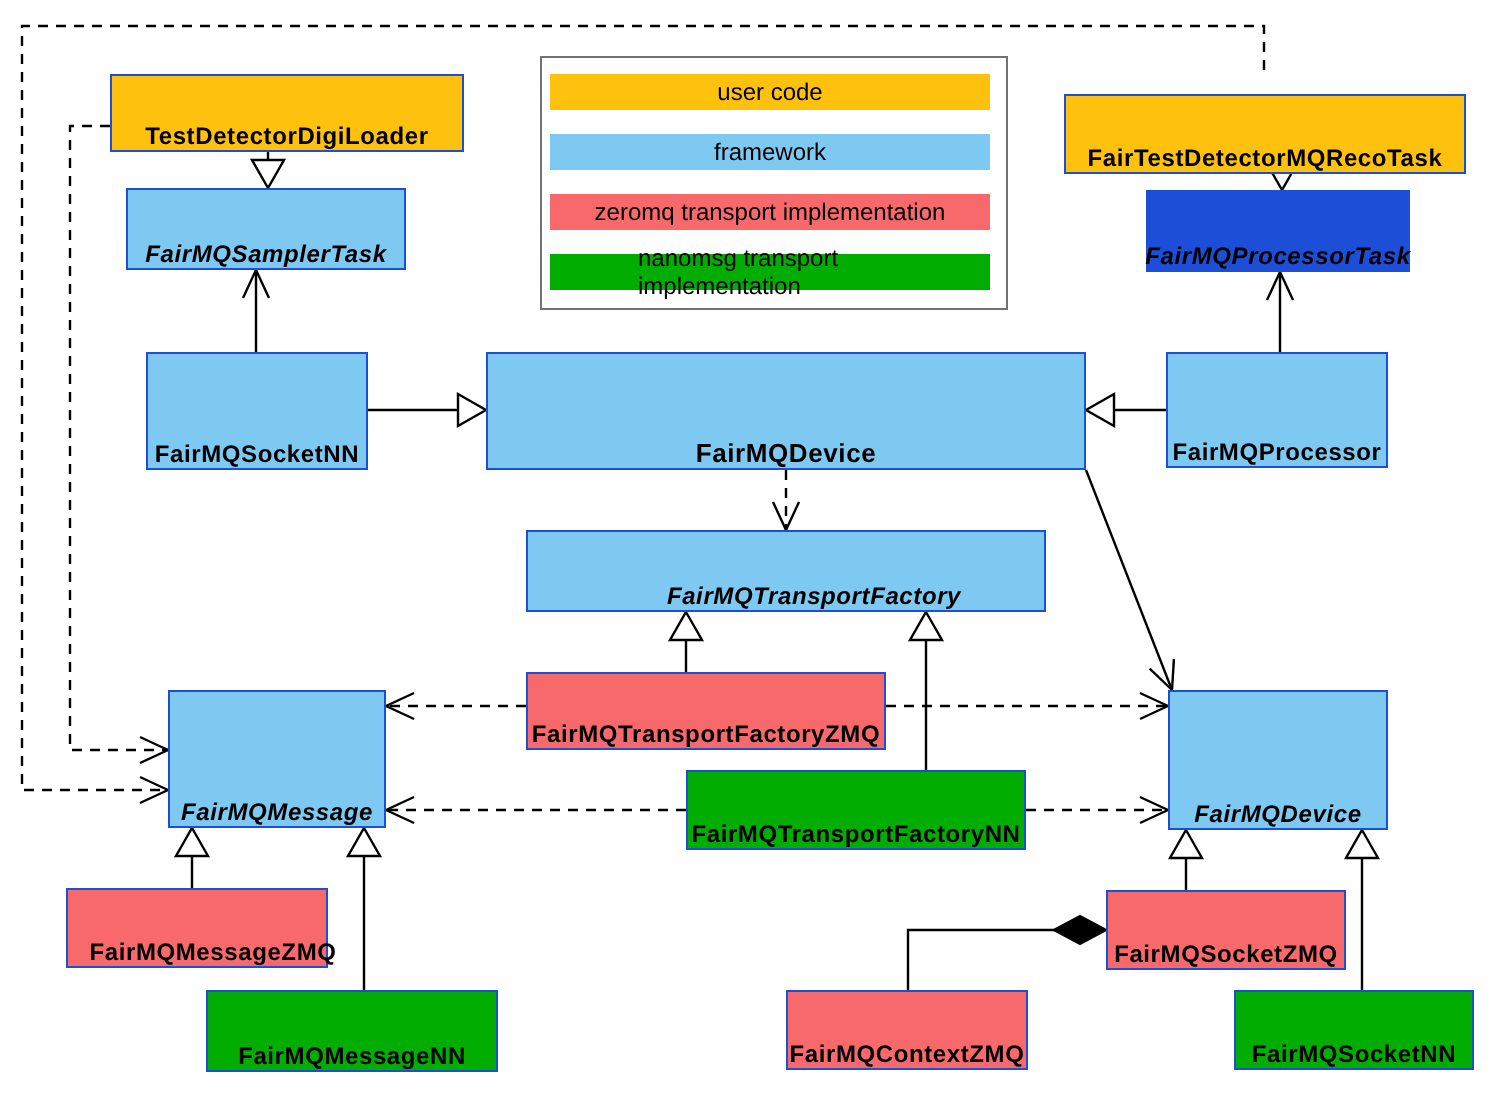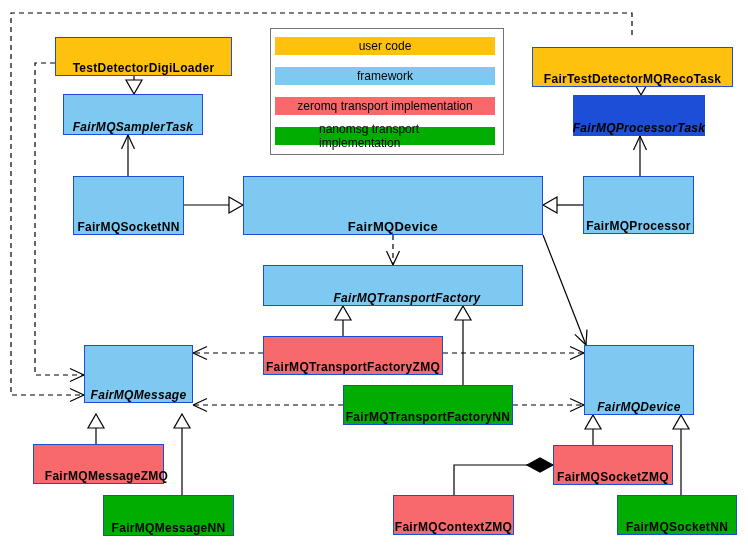--- a/index.html
+++ b/index.html
@@ -117,30 +117,30 @@
       </div>
       <div class="node abstract" style="left: 263px; top: 265px; width: 260px; height: 41px; background: rgb(126, 201, 241); padding-left: 28px;">
         <span>FairMQTransportFactory</span>
       </div>
       <div class="node" style="left: 263px; top: 336px; width: 180px; height: 39px; background: rgb(248, 105, 107);">
         <span>FairMQTransportFactoryZMQ</span>
       </div>
       <div class="node" style="left: 343px; top: 385px; width: 170px; height: 40px; background: rgb(0, 173, 0);">
         <span>FairMQTransportFactoryNN</span>
       </div>
-      <div class="node abstract" style="left: 84px; top: 345px; width: 109px; height: 58px; background: rgb(126, 201, 241);">
+      <div class="node abstract" style="left: 84px; top: 345px; width: 109px; height: 69px; background: rgb(126, 201, 241);">
         <span>FairMQMessage</span>
       </div>
       <div class="node abstract" style="left: 584px; top: 345px; width: 110px; height: 70px; background: rgb(126, 201, 241);">
         <span>FairMQDevice</span>
       </div>
       <div class="node" style="left: 33px; top: 444px; width: 131px; height: 40px; background: rgb(248, 105, 107); padding-left: 16px;">
         <span>FairMQMessageZMQ</span>
       </div>
-      <div class="node" style="left: 103px; top: 495px; width: 131px; height: 41px; background: rgb(0, 173, 0);">
+      <div class="node" style="left: 103px; top: 495px; width: 146px; height: 41px; background: rgb(0, 173, 0);">
         <span>FairMQMessageNN</span>
       </div>
       <div class="node" style="left: 393px; top: 495px; width: 121px; height: 40px; background: rgb(248, 105, 107);">
         <span>FairMQContextZMQ</span>
       </div>
       <div class="node" style="left: 553px; top: 445px; width: 120px; height: 40px; background: rgb(248, 105, 107);">
         <span>FairMQSocketZMQ</span>
       </div>
       <div class="node" style="left: 603px; top: 495px; width: 120px; height: 40px; background: rgb(0, 173, 0); margin-left: 14px;">
         <span>FairMQSocketNN</span>

